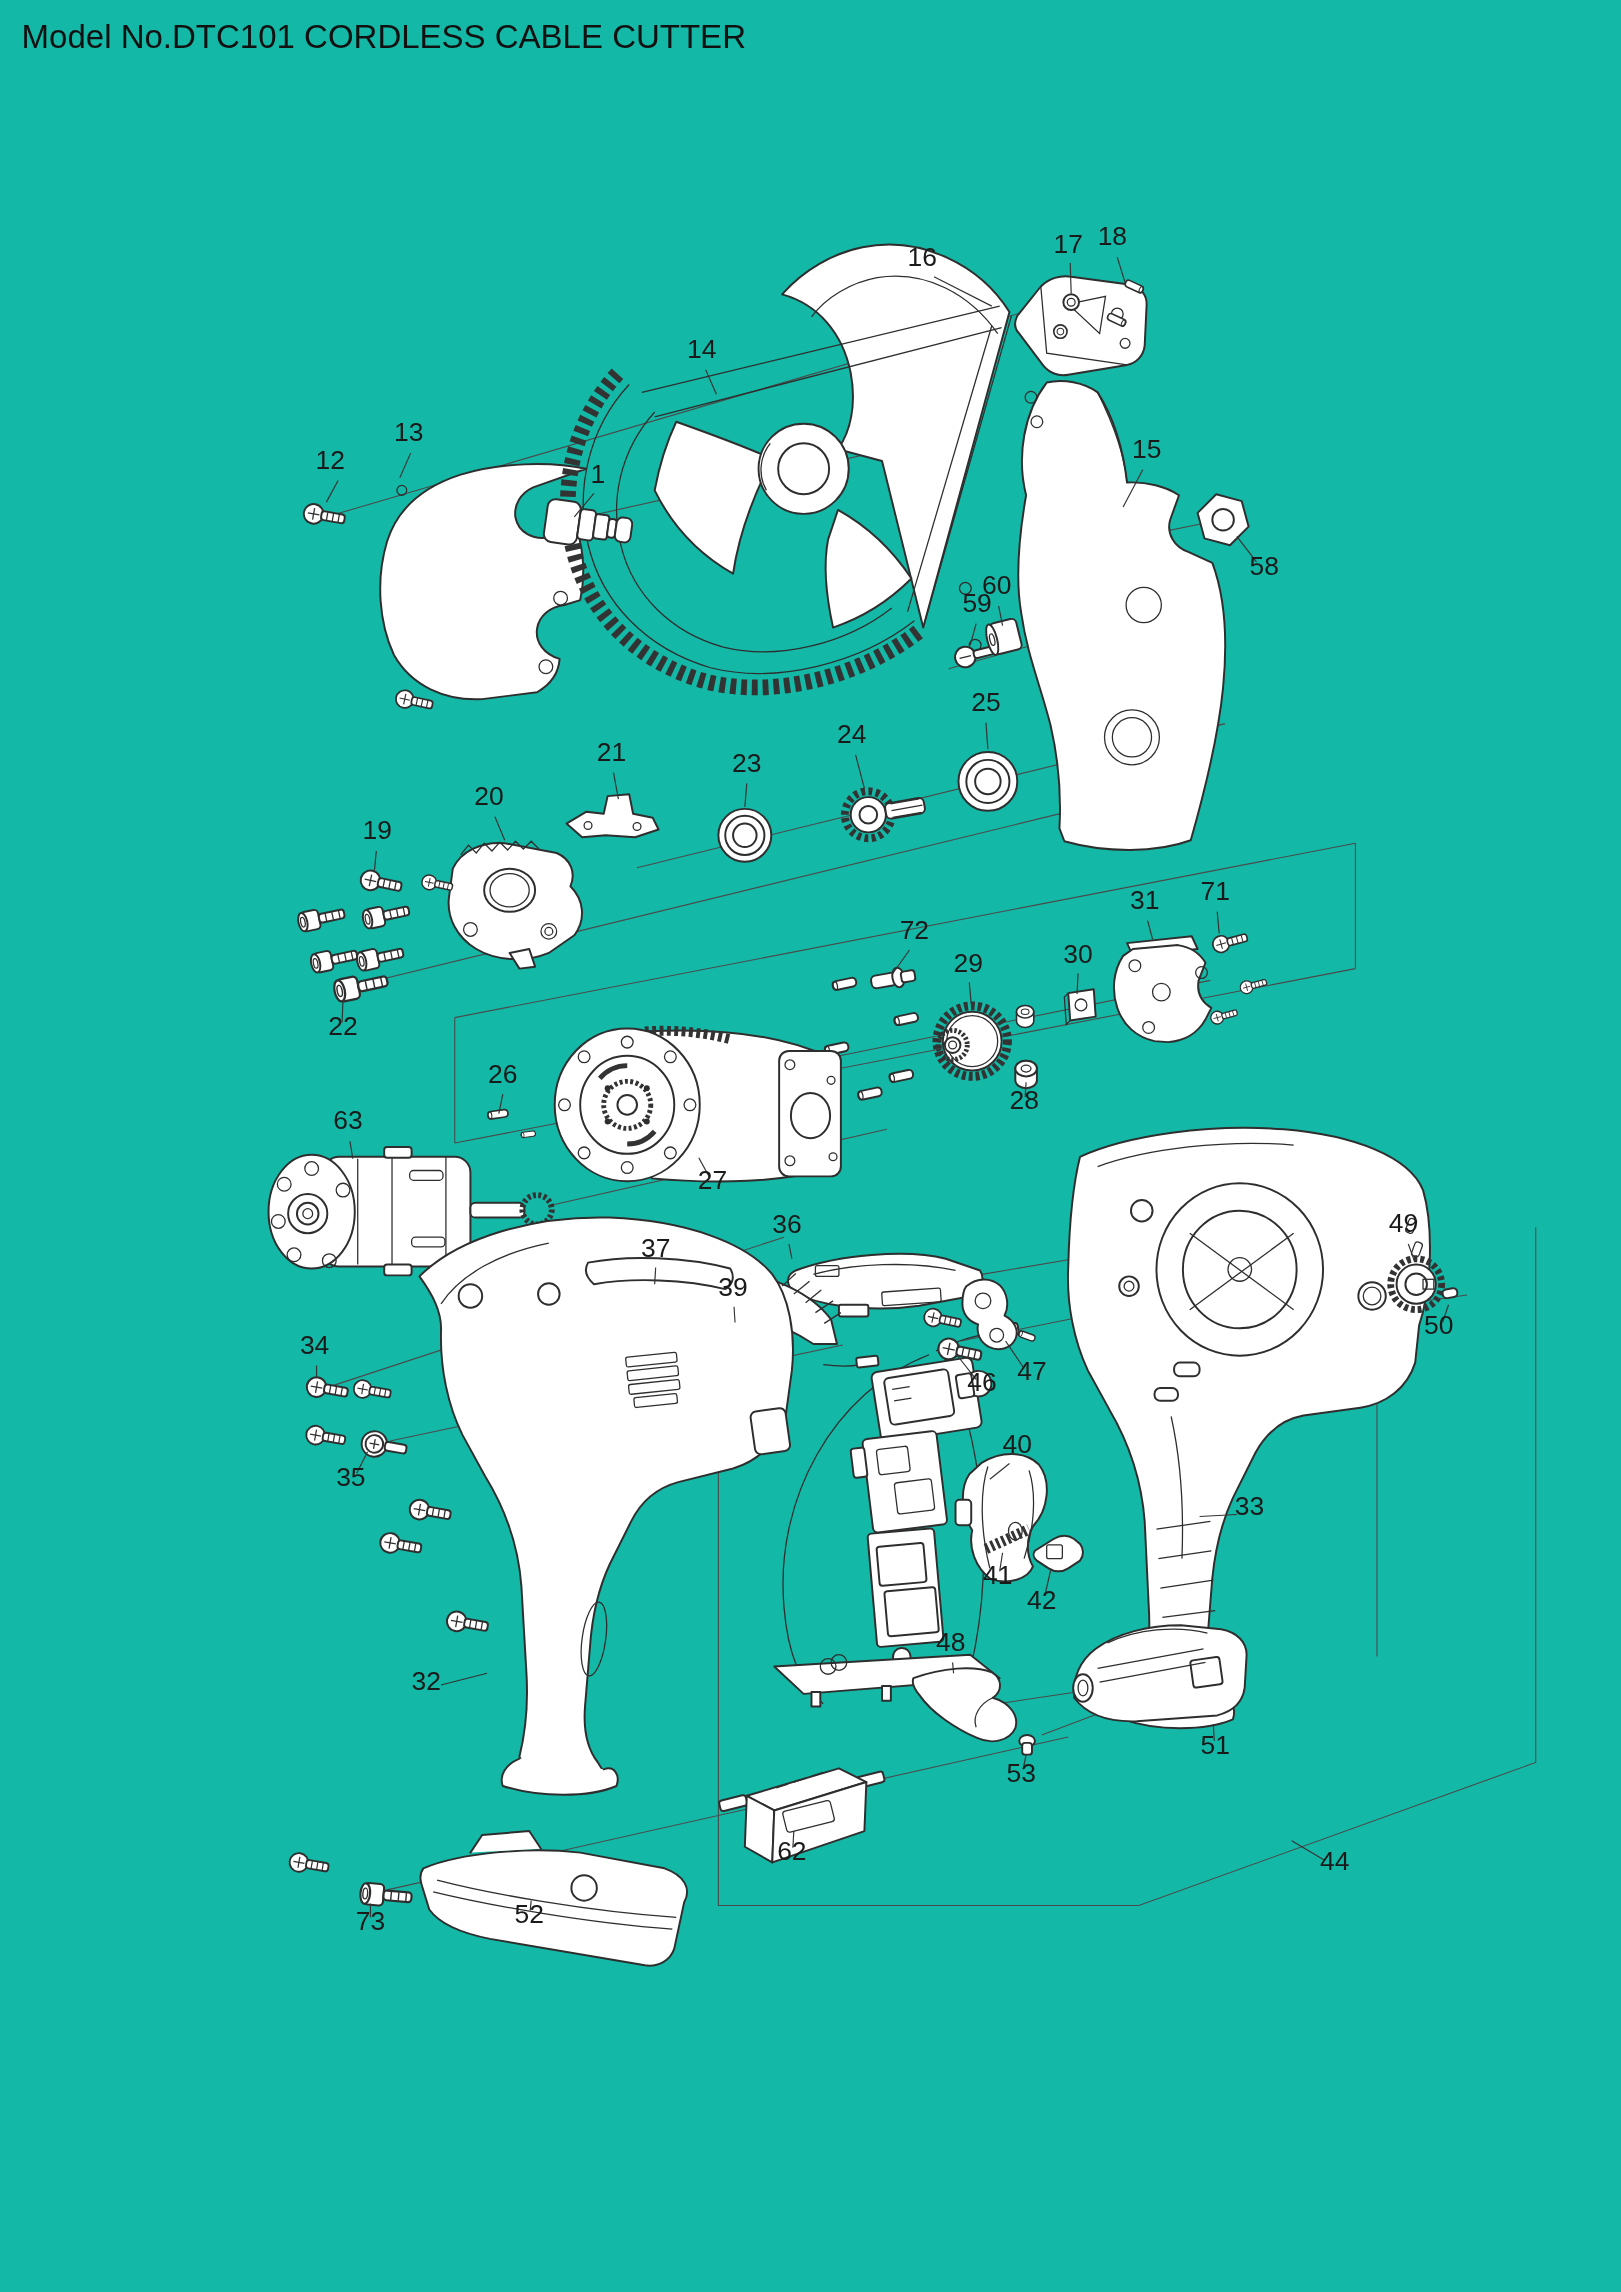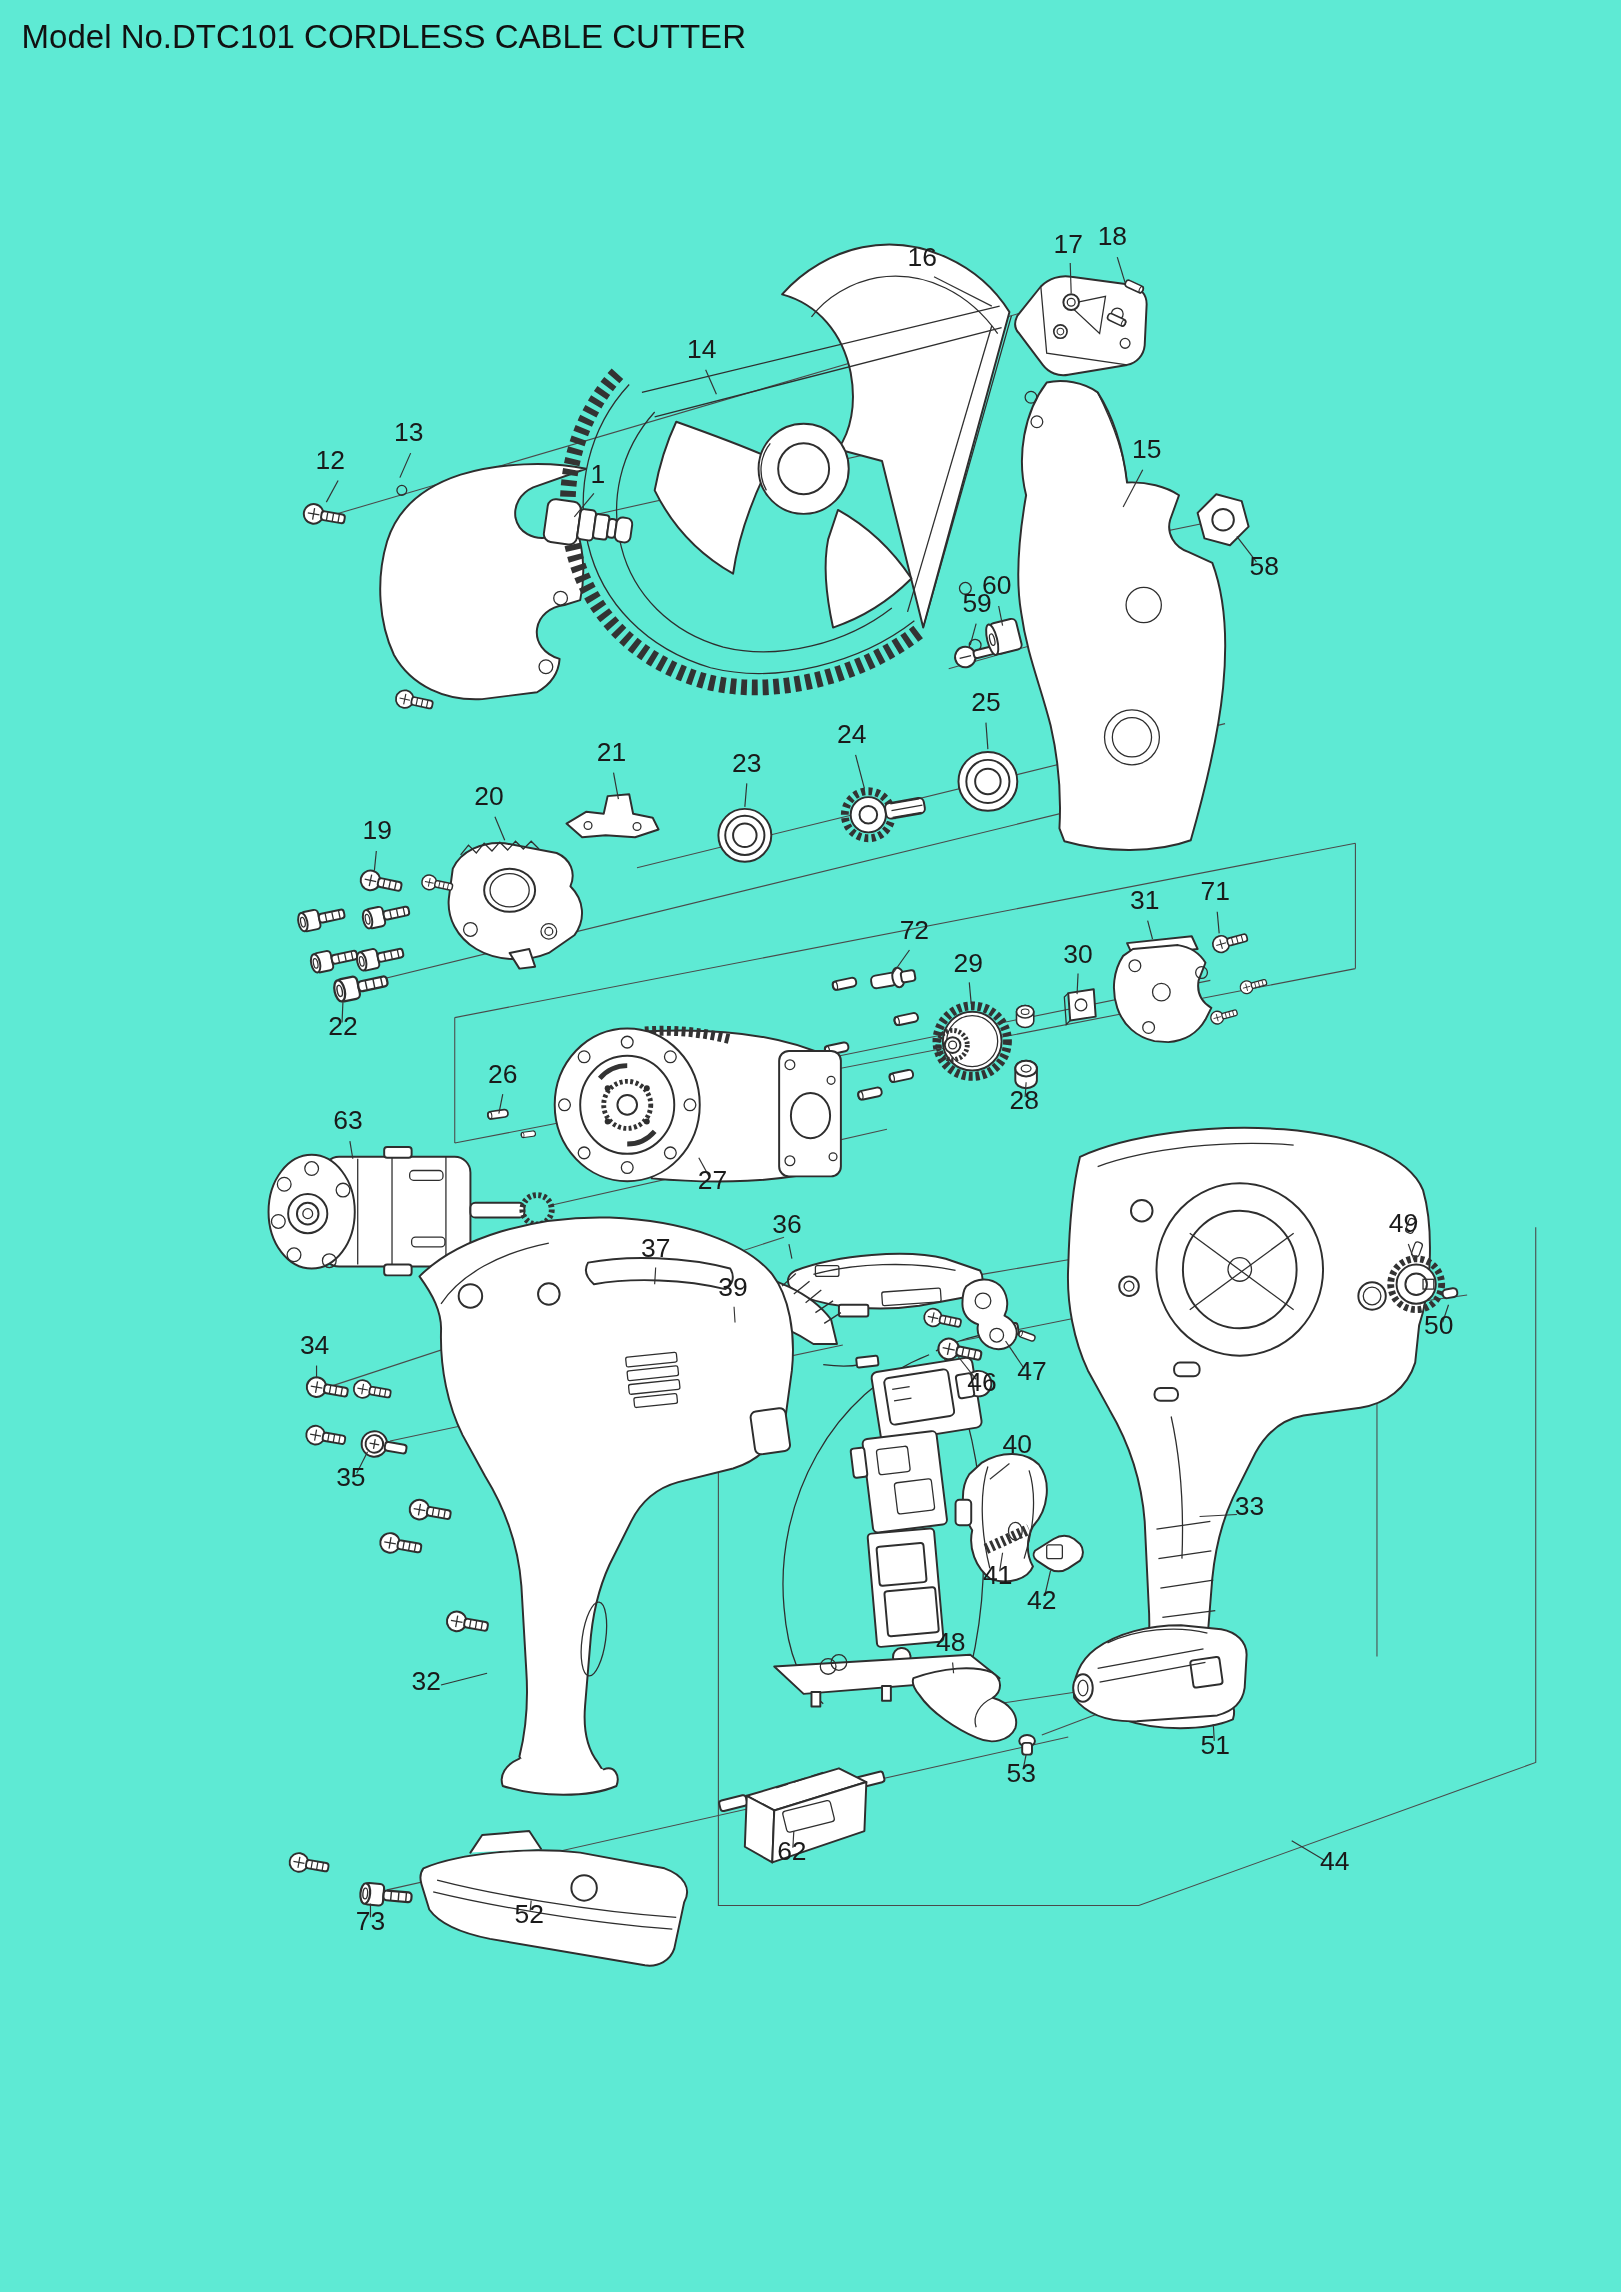--- a/index.html
+++ b/index.html
@@ -1,16 +1,16 @@
 <!DOCTYPE html>
 <html><head>
 <meta charset="utf-8">
 <style>
   html,body{margin:0;padding:0;background:#ffffff;}
-  #page{position:relative;width:1621px;height:2293px;background:#5eead4;overflow:hidden;
+  #page{position:relative;width:1621px;height:2293px;background:#14b8a6;overflow:hidden;
         font-family:"Liberation Sans",sans-serif;}
   #title{position:absolute;left:21.6px;top:17.6px;font-size:33px;color:#111;
          letter-spacing:0px;font-family:"Liberation Sans",sans-serif;}
   svg{position:absolute;left:0;top:0;}
   .part{stroke:#2e2e2e;stroke-width:2;fill:#ffffff;stroke-linejoin:round;stroke-linecap:round;}
   .thin{stroke:#2e2e2e;stroke-width:1.3;fill:none;}
   .cline{stroke:#4a4a4a;stroke-width:1.1;fill:none;}
   .teeth{stroke:#333;fill:none;}
   .leader{stroke:#333;stroke-width:1.2;}
   .callout{font-family:"Liberation Sans",sans-serif;font-size:27px;fill:#1a1a1a;text-anchor:middle;}

